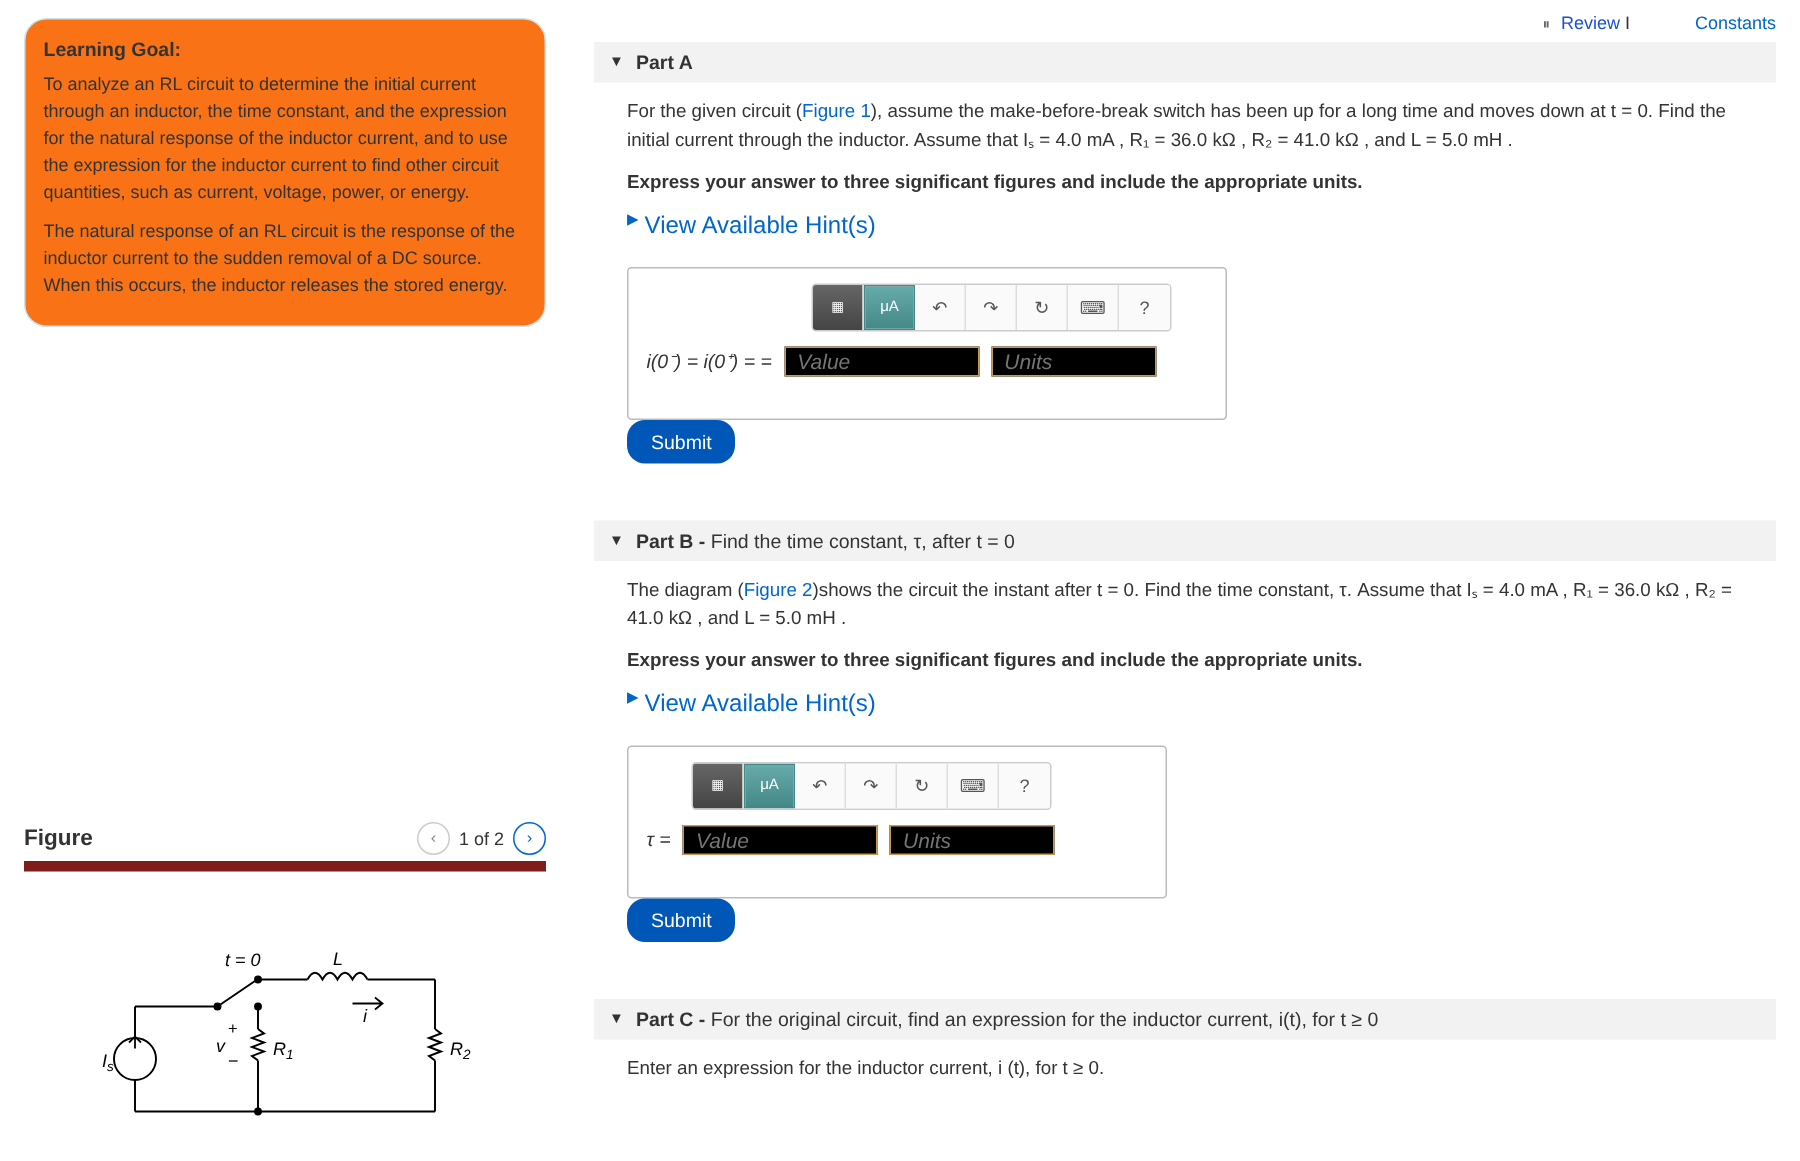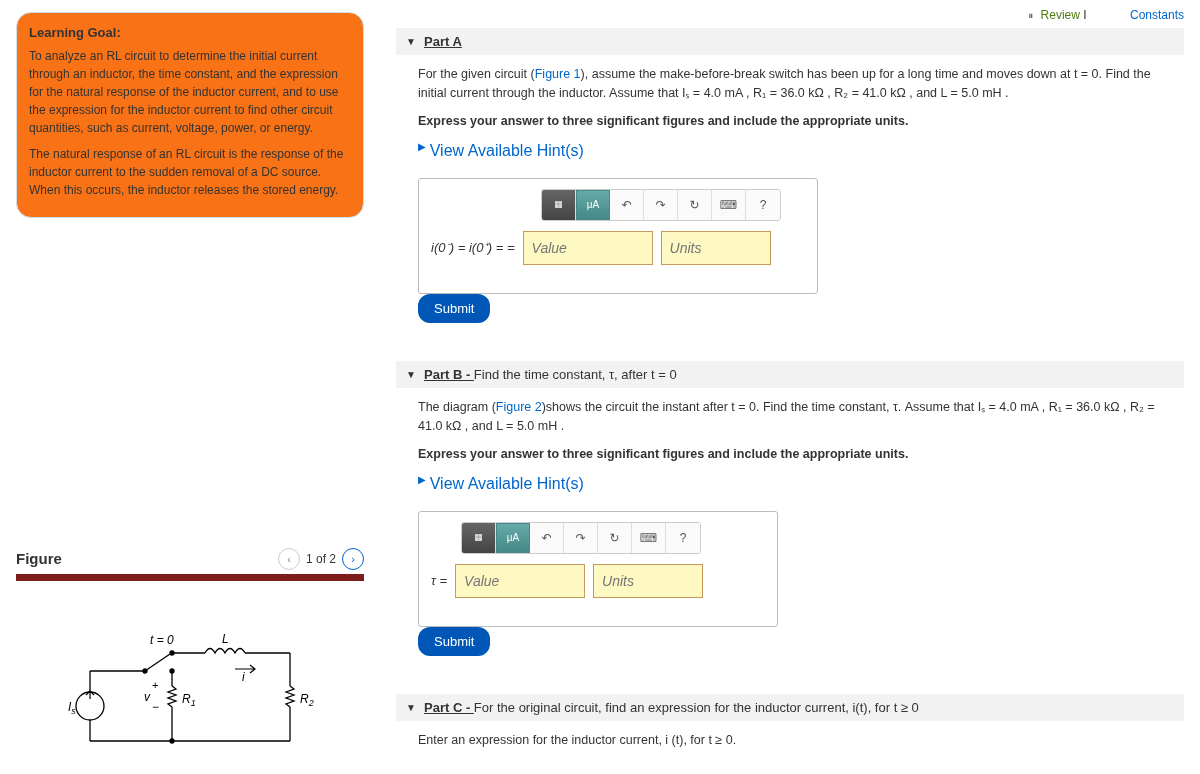--- a/index.html
+++ b/index.html
@@ -17,34 +17,34 @@
 .figure-header { display: flex; align-items: center; justify-content: space-between; border-bottom: 7px solid #7f1d1d; padding-bottom: 4px;}
 .figure-header h3 { font-size: 15px; font-weight: bold; }
 .fig-nav { display: flex; align-items: center; gap: 6px; font-size: 12px;}
 .nav-btn { width: 22px; height: 22px; border: 1px solid #ccc; border-radius: 50%; background: #fff; display: flex; align-items: center; justify-content: center; font-size: 11px; color: #888; cursor: pointer;}
 .nav-btn.active { color: #0066cc; border-color: #0066cc;}
 .figure-img { margin-top: 50px; text-align: center; }
 .figure-img svg { width: 260px; }
 .part { margin-bottom: 28px; }
 .part-header { background: #f2f2f2; padding: 6px 10px; display: flex; align-items: center; gap: 8px; font-size: 13px;}
 .part-header .caret { font-size: 10px; color: #333; width: 10px; display:inline-block;}
-.part-header strong { font-weight: bold; text-decoration: underline; }
+.part-header strong { font-weight: bold; }
 .part-body { padding: 10px 22px; font-size: 12.5px; line-height: 1.55; }
 .part-body p { margin-bottom: 8px; }
 .hint-link { color: #0066cc; font-size: 16px; display: flex; align-items: flex-start; gap: 4px; margin: 8px 0 14px 0; cursor: pointer;}
 .hint-link::before { content: "▶"; font-size: 10px; }
 .fig-link { color: #0066cc; }
 .toolbar { display: inline-flex; border: 1px solid #ccc; border-radius: 3px; overflow: hidden; height: 32px; background: #fafafa; margin-bottom: 10px;}
 .tool-btn { width: 34px; height: 30px; border-right: 1px solid #ddd; display: flex; align-items: center; justify-content: center; font-size: 12px; color: #555; background: #fafafa;}
 .tool-btn:last-child { border-right: none; }
 .tool-btn.img-btn { background: linear-gradient(#666,#444); color:#fff; font-size:9px; }
 .tool-btn.mu { background: linear-gradient(#6aa,#488); color:#fff; font-size:10px; border:1px solid #488; }
 .answer-row { display: flex; align-items: center; gap: 8px; margin-bottom: 14px;}
 .answer-label { font-style: italic; font-size: 13px; text-align: right; }
-.val-input, .unit-input { border: 1px solid #c49a5a; height: 34px; padding: 0 8px; font-size: 14px; font-style: italic; color: #888; background:#fef9c3;}
+.val-input, .unit-input { border: 1px solid #c49a5a; height: 20px; padding: 0 8px; font-size: 14px; font-style: italic; color: #888; background:#000000;}
 .val-input { width: 130px; }
 .unit-input { width: 110px; }
 .submit-btn { background: #0057b8; color: #fff; border: none; padding: 7px 16px; font-size: 13px; border-radius: 12px; cursor: pointer;}
 .answer-box-wrap { border: 1px solid #bbb; border-radius: 3px; padding: 10px 12px 14px 12px; display:inline-block; min-width: 360px;}
 .answer-box-wrap.wide { min-width: 400px;}
 </style>
 </head>
 <body>
 
 <div class="container">
@@ -98,21 +98,21 @@
           <text x="84" y="70" font-size="12" font-style="italic"><tspan>v</tspan></text>
           <text x="122" y="72" font-size="12" font-style="italic"><tspan>R</tspan><tspan font-size="9" dy="3">1</tspan></text>
           <text x="240" y="72" font-size="12" font-style="italic"><tspan>R</tspan><tspan font-size="9" dy="3">2</tspan></text>
         </svg>
       </div>
     </div>
   </div>
 
   <div class="right-col">
     <div class="top-links">
-      <a style="color:#4d7c0f;cursor:pointer;">Review</a>
+      <a style="color:#1d4ed8;cursor:pointer;">Review</a>
       <span> I </span>
       <a style="color:#0066cc;cursor:pointer;margin-left:40px;">Constants</a>
     </div>
 
     <div class="part">
       <div class="part-header">
         <span class="caret">▼</span>
         <strong>Part A</strong>
       </div>
       <div class="part-body">

